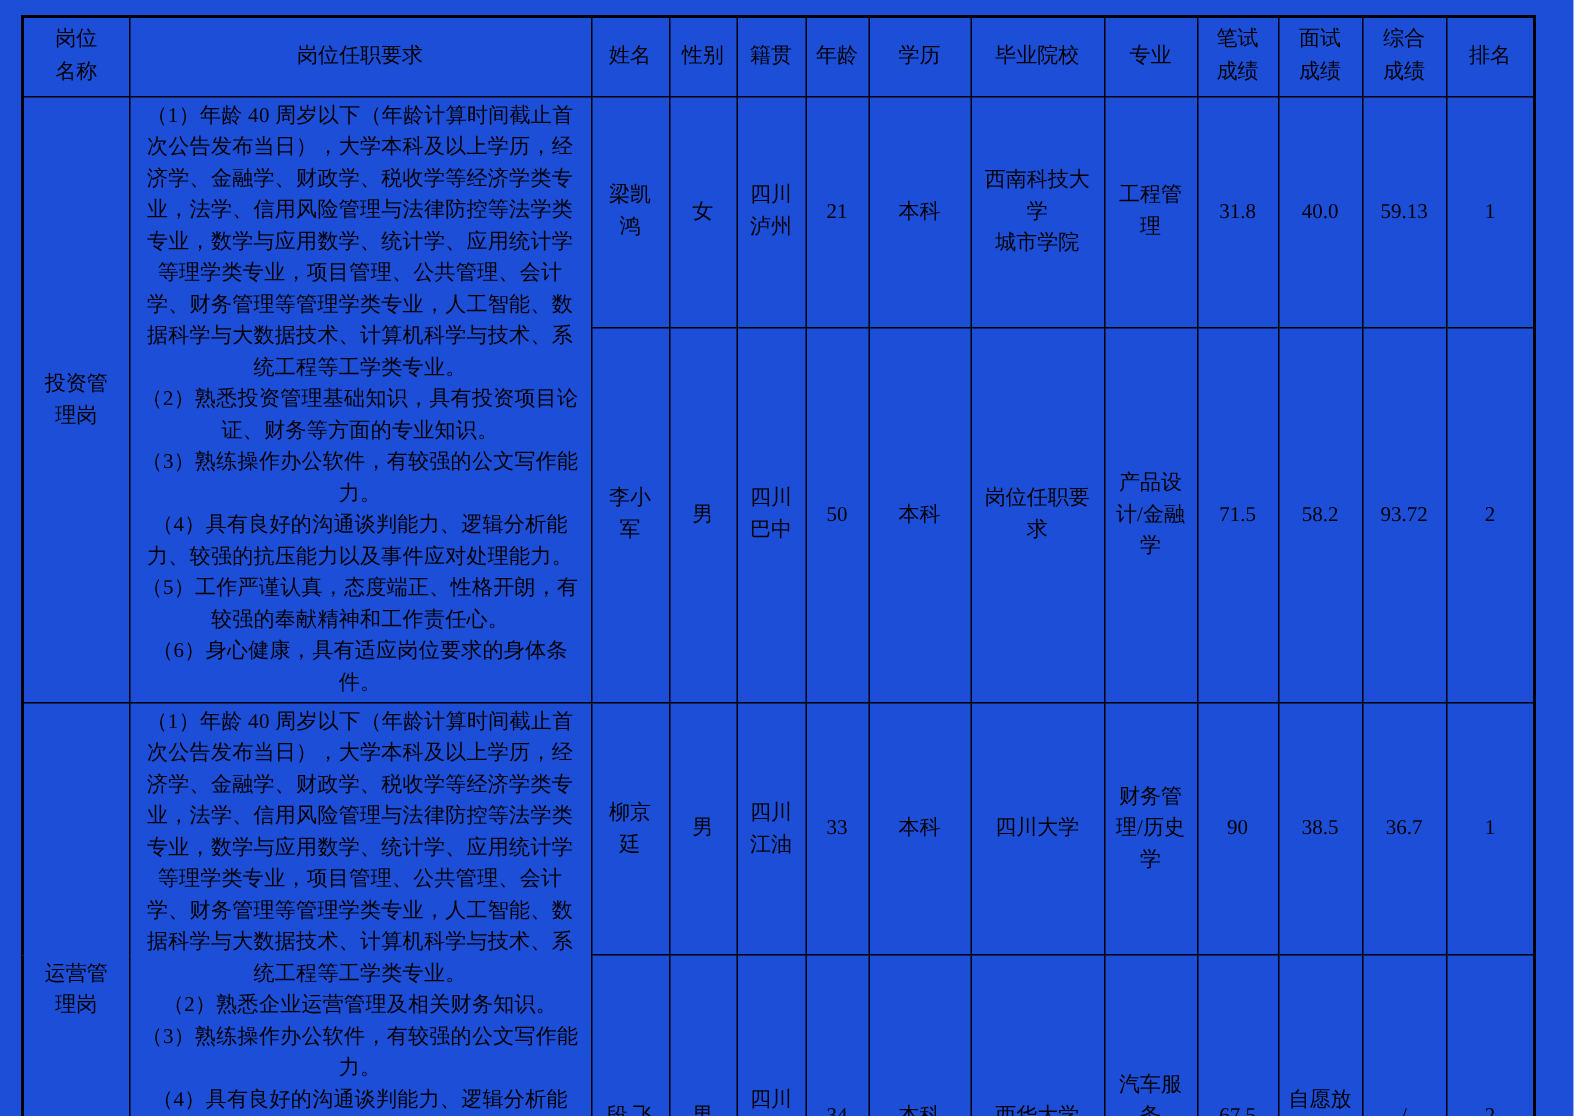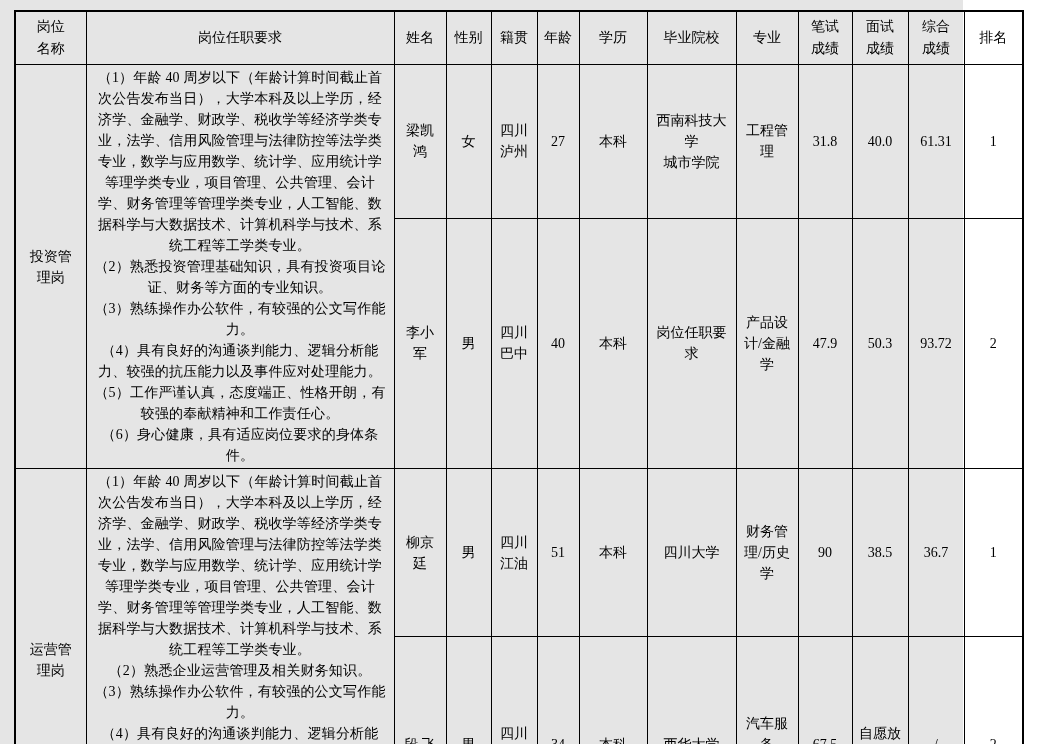--- a/index.html
+++ b/index.html
@@ -7,23 +7,23 @@
     padding: 0;
     background: #ffffff;
     width: 1049px;
     height: 744px;
     overflow: hidden;
     font-family: "Liberation Serif", "DejaVu Serif", serif;
     color: #000000;
   }
   .page {
     position: relative;
-    width: 963px;
+    width: 1049px;
     height: 744px;
-    background: #e5e5e5;
+    background: #1d4ed8;
   }
   table.roster {
     position: absolute;
     left: 14px;
     top: 10px;
     width: 1008px;
     border-collapse: collapse;
     table-layout: fixed;
     border: 2px solid #000000;
   }
@@ -103,62 +103,62 @@
       <td rowspan="2" class="req">（1）年龄 40 周岁以下（年龄计算时间截止首次公告发布当日），大学本科及以上学历，经济学、金融学、财政学、税收学等经济学类专业，法学、信用风险管理与法律防控等法学类专业，数学与应用数学、统计学、应用统计学等理学类专业，项目管理、公共管理、会计学、财务管理等管理学类专业，人工智能、数据科学与大数据技术、计算机科学与技术、系统工程等工学类专业。
 （2）熟悉投资管理基础知识，具有投资项目论证、财务等方面的专业知识。
 （3）熟练操作办公软件，有较强的公文写作能力。
 （4）具有良好的沟通谈判能力、逻辑分析能力、较强的抗压能力以及事件应对处理能力。
 （5）工作严谨认真，态度端正、性格开朗，有较强的奉献精神和工作责任心。
 （6）身心健康，具有适应岗位要求的身体条件。</td>
       <td>梁凯鸿</td>
       <td>女</td>
       <td>四川
 泸州</td>
-      <td class="num">27</td>
+      <td class="num">21</td>
       <td>本科</td>
       <td>西南科技大学
 城市学院</td>
       <td>工程管
 理</td>
       <td class="num">31.8</td>
       <td class="num">40.0</td>
-      <td class="num">61.31</td>
+      <td class="num">59.13</td>
       <td class="num">1</td>
     </tr>
     <tr class="r2">
       <td>李小军</td>
       <td>男</td>
       <td>四川
 巴中</td>
-      <td class="num">40</td>
+      <td class="num">50</td>
       <td>本科</td>
       <td>岗位任职要求</td>
       <td>产品设
 计/金融
 学</td>
-      <td class="num">47.9</td>
-      <td class="num">50.3</td>
+      <td class="num">71.5</td>
+      <td class="num">58.2</td>
       <td class="num">93.72</td>
       <td class="num">2</td>
     </tr>
 
     <tr class="r3">
       <td rowspan="2">运营管
 理岗</td>
       <td rowspan="2" class="req">（1）年龄 40 周岁以下（年龄计算时间截止首次公告发布当日），大学本科及以上学历，经济学、金融学、财政学、税收学等经济学类专业，法学、信用风险管理与法律防控等法学类专业，数学与应用数学、统计学、应用统计学等理学类专业，项目管理、公共管理、会计学、财务管理等管理学类专业，人工智能、数据科学与大数据技术、计算机科学与技术、系统工程等工学类专业。
 （2）熟悉企业运营管理及相关财务知识。
 （3）熟练操作办公软件，有较强的公文写作能力。
 （4）具有良好的沟通谈判能力、逻辑分析能力、较强的抗压能力以及事件应对处理能力。
 （5）工作严谨认真，态度端正、性格开朗，有较强的奉献精神和工作责任心。
 （6）身心健康，具有适应岗位要求的身体条件。</td>
       <td>柳京廷</td>
       <td>男</td>
       <td>四川
 江油</td>
-      <td class="num">51</td>
+      <td class="num">33</td>
       <td>本科</td>
       <td>四川大学</td>
       <td>财务管
 理/历史
 学</td>
       <td class="num">90</td>
       <td class="num">38.5</td>
       <td class="num">36.7</td>
       <td class="num">1</td>
     </tr>

